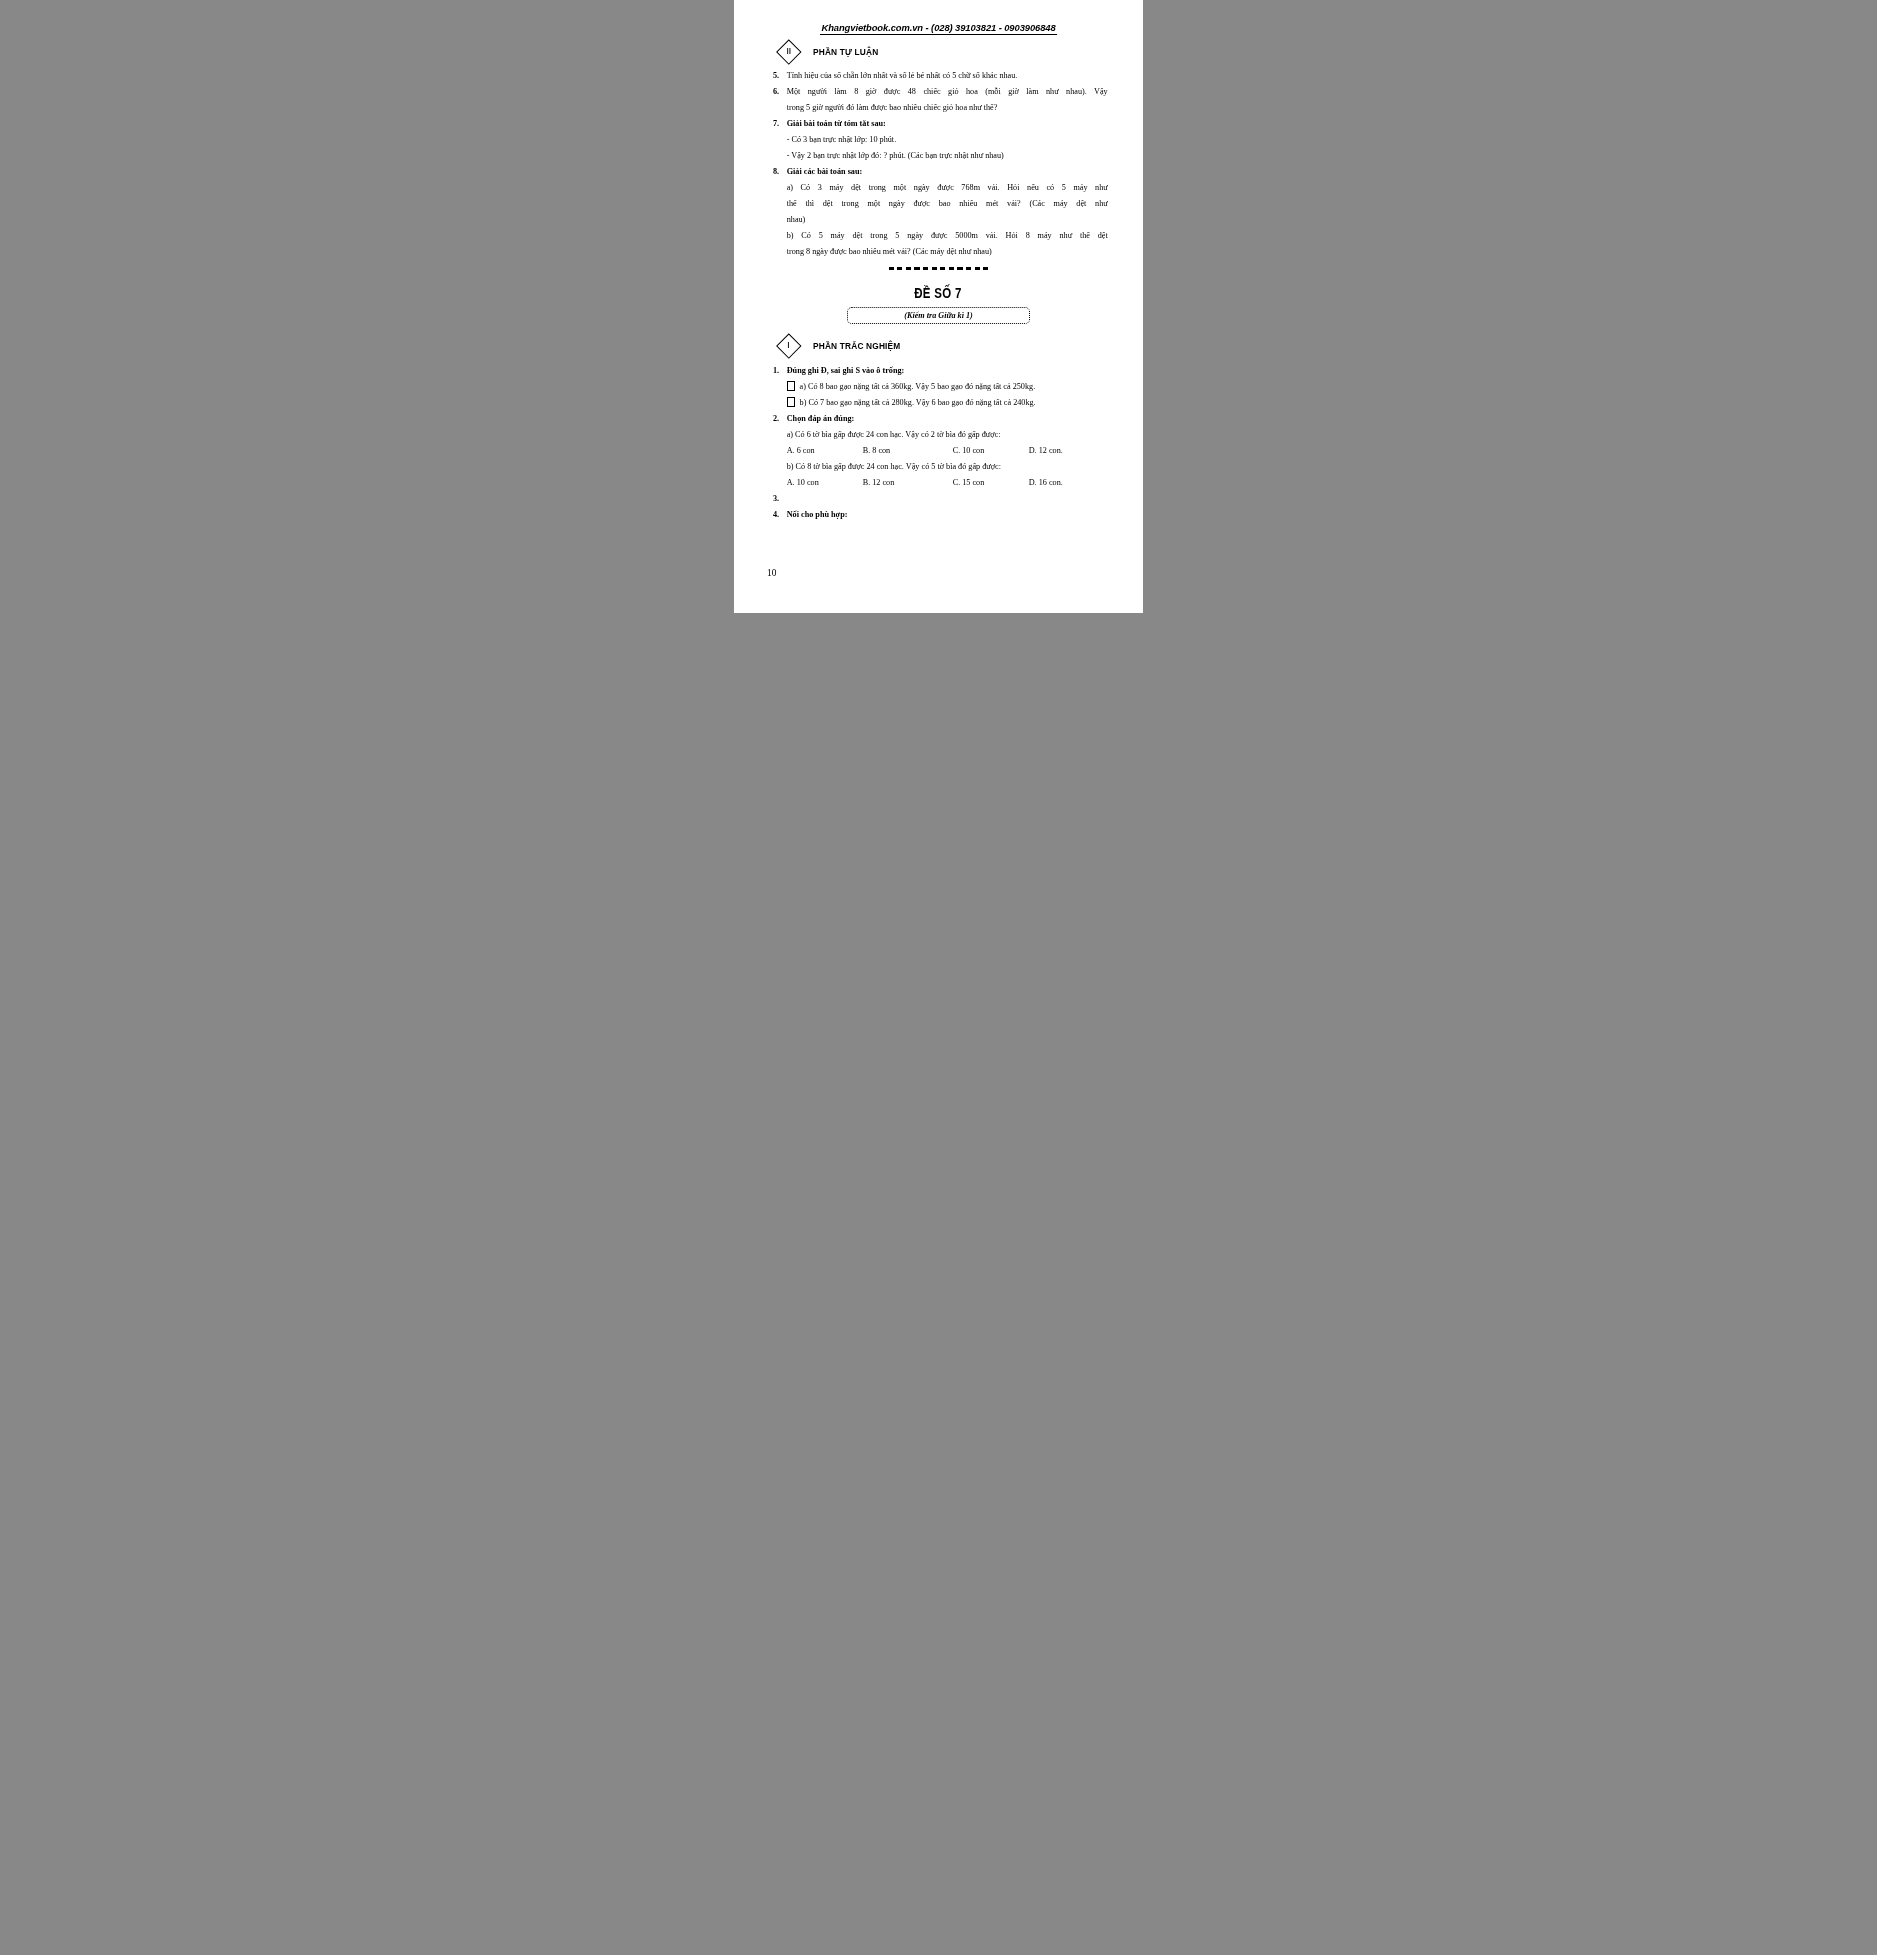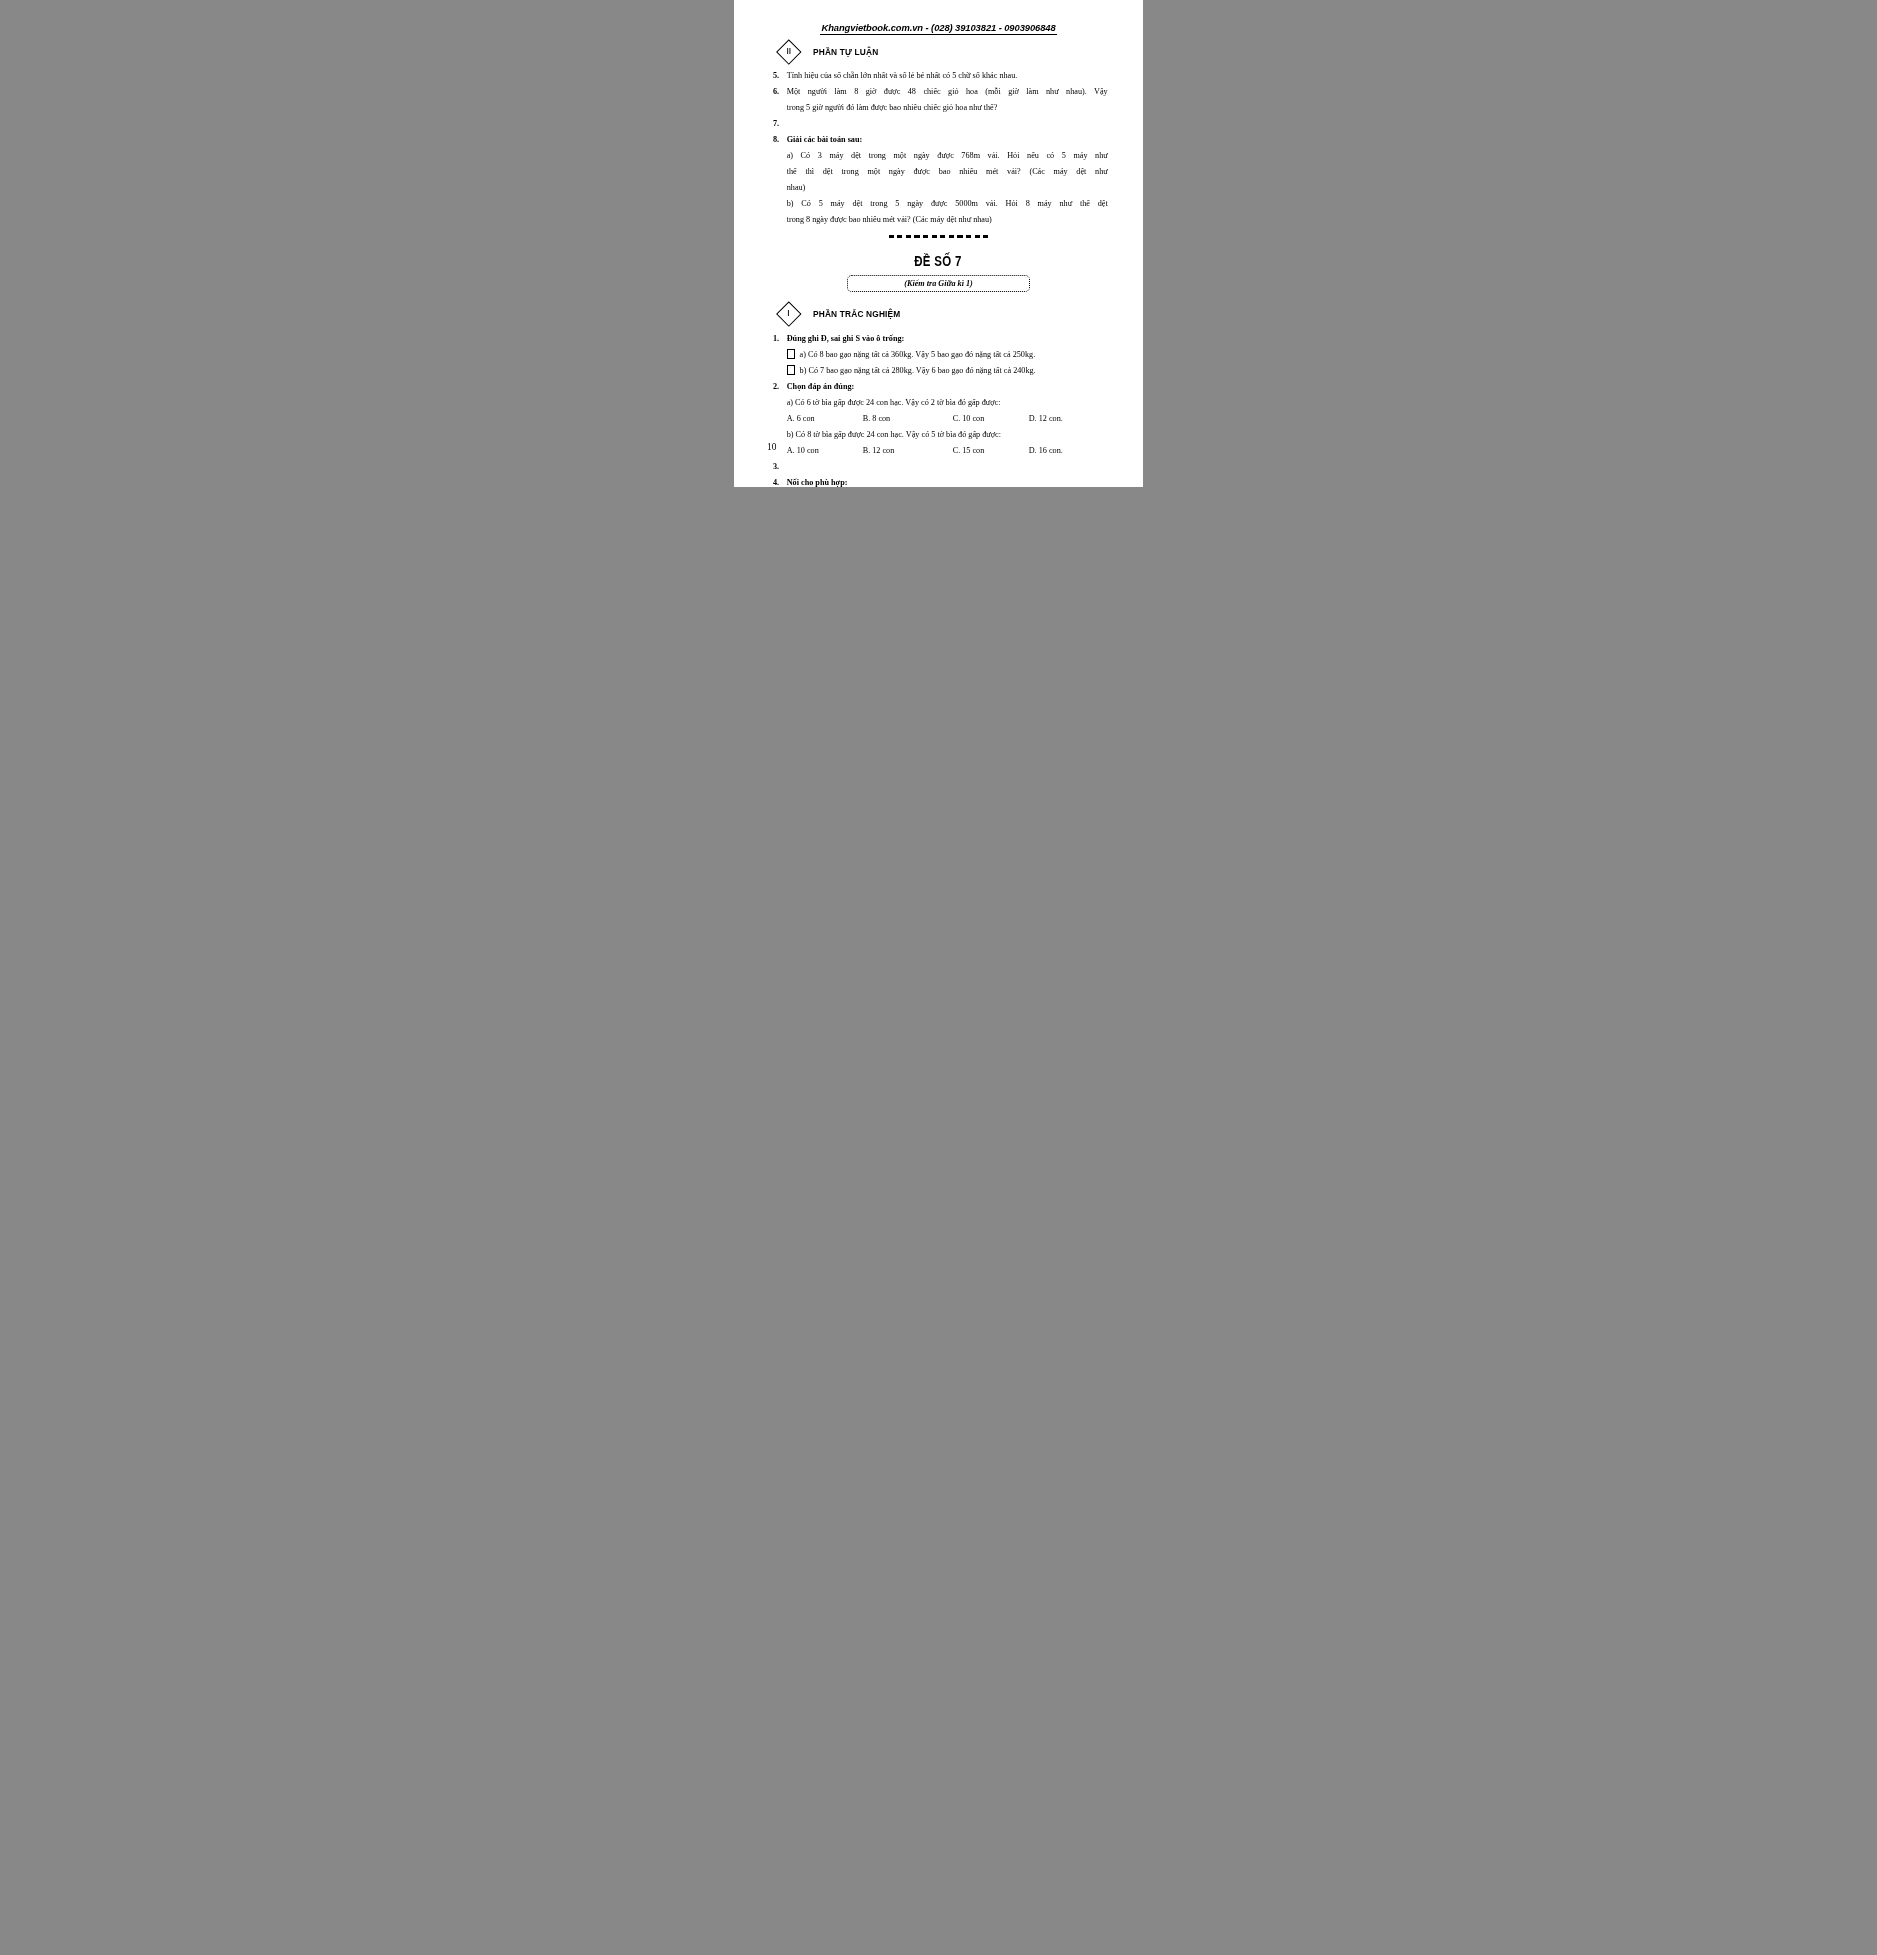--- a/index.html
+++ b/index.html
@@ -1,18 +1,18 @@
 <!DOCTYPE html>
 <html style="font-size:6.3px"><head>
 <meta charset="utf-8">
 <style>
   html,body{margin:0;padding:0;background:#888;}
   .page{
     position:relative;
-    width:409px;height:487px;
+    width:409px;height:613px;
     margin:0 auto;
     background:#ffffff;
     color:#000;
     font-family:"Liberation Serif","DejaVu Serif",serif;
     font-size:8.2px;
     overflow:hidden;
   }
   
   .header-wrap{padding-top:22px;text-align:center;}
   .header{
@@ -116,20 +116,25 @@
     <div class="item">
       <div class="inum">6.</div>
       <div class="ibody">
         <div class="line just">Một người làm 8 giờ được 48 chiếc giỏ hoa (mỗi giờ làm như nhau). Vậy</div>
         <div class="line">trong 5 giờ người đó làm được bao nhiêu chiếc giỏ hoa như thế?</div>
       </div>
     </div>
 
     <div class="item">
       <div class="inum">7.</div>
+      <div class="ibody">
+        <div class="line btitle">Giải bài toán từ tóm tắt sau:</div>
+        <div class="line">- Có 3 bạn trực nhật lớp: 10 phút.</div>
+        <div class="line">- Vậy 2 bạn trực nhật lớp đó: ? phút. (Các bạn trực nhật như nhau)</div>
+      </div>
     </div>
 
     <div class="item">
       <div class="inum">8.</div>
       <div class="ibody">
         <div class="line btitle">Giải các bài toán sau:</div>
         <div class="line just">a) Có 3 máy dệt trong một ngày được 768m vải. Hỏi nếu có 5 máy như</div>
         <div class="line just">thế thì dệt trong một ngày được bao nhiêu mét vải? (Các máy dệt như</div>
         <div class="line">nhau)</div>
         <div class="line just">b) Có 5 máy dệt trong 5 ngày được 5000m vải. Hỏi 8 máy như thế dệt</div>

